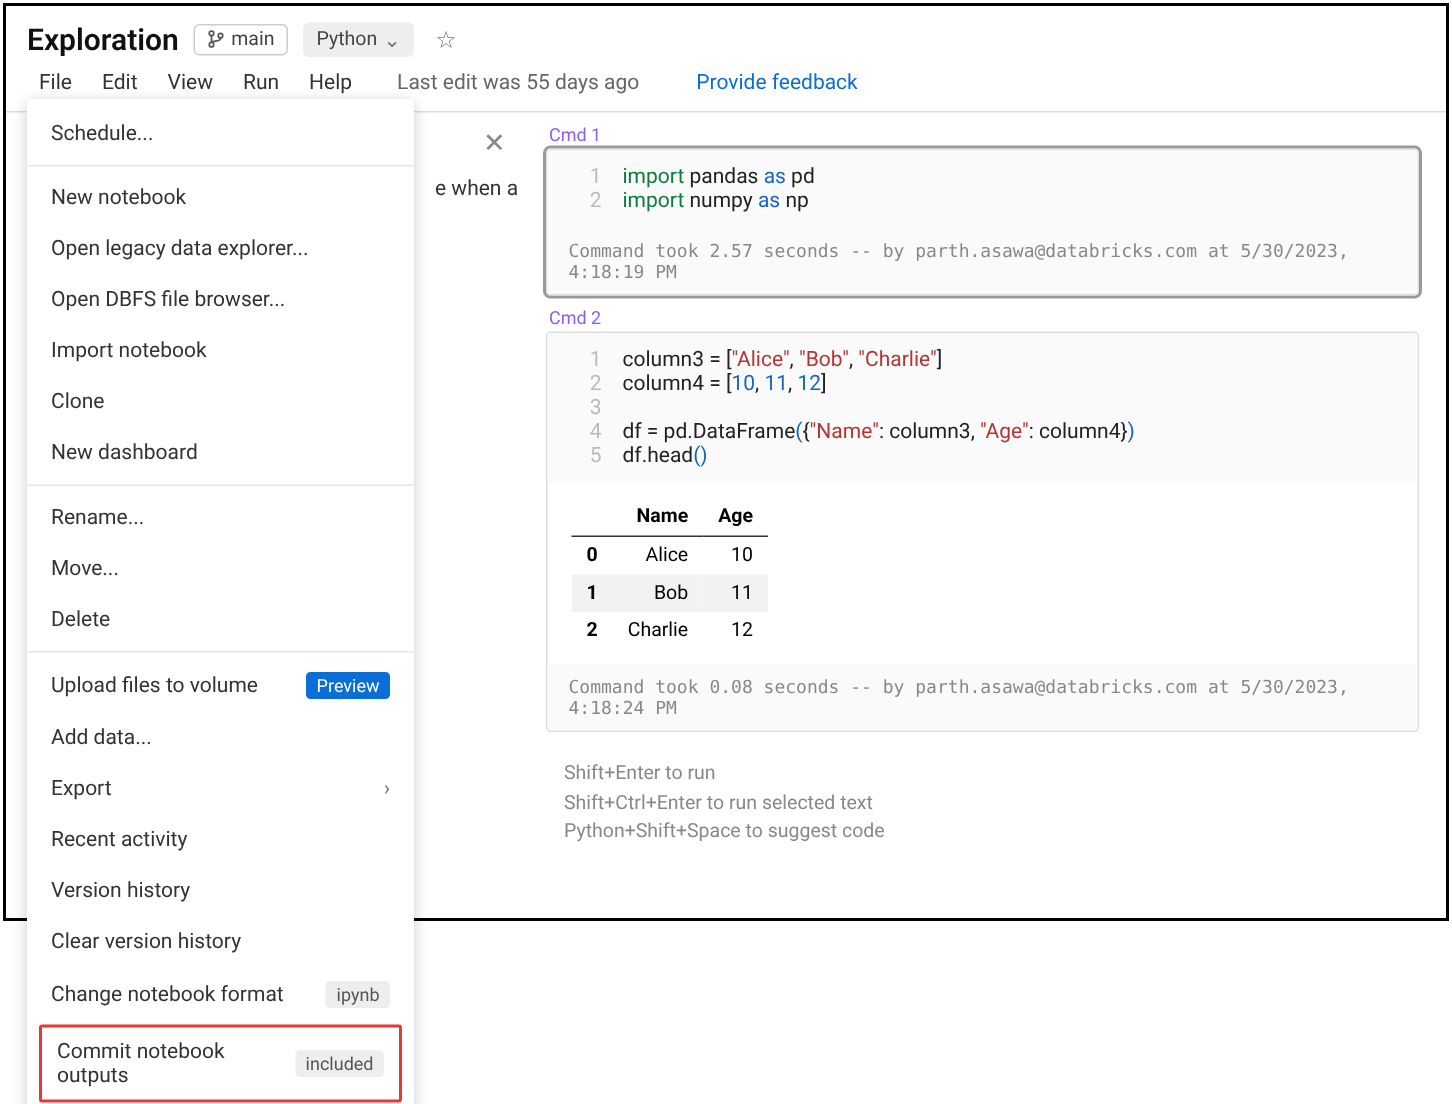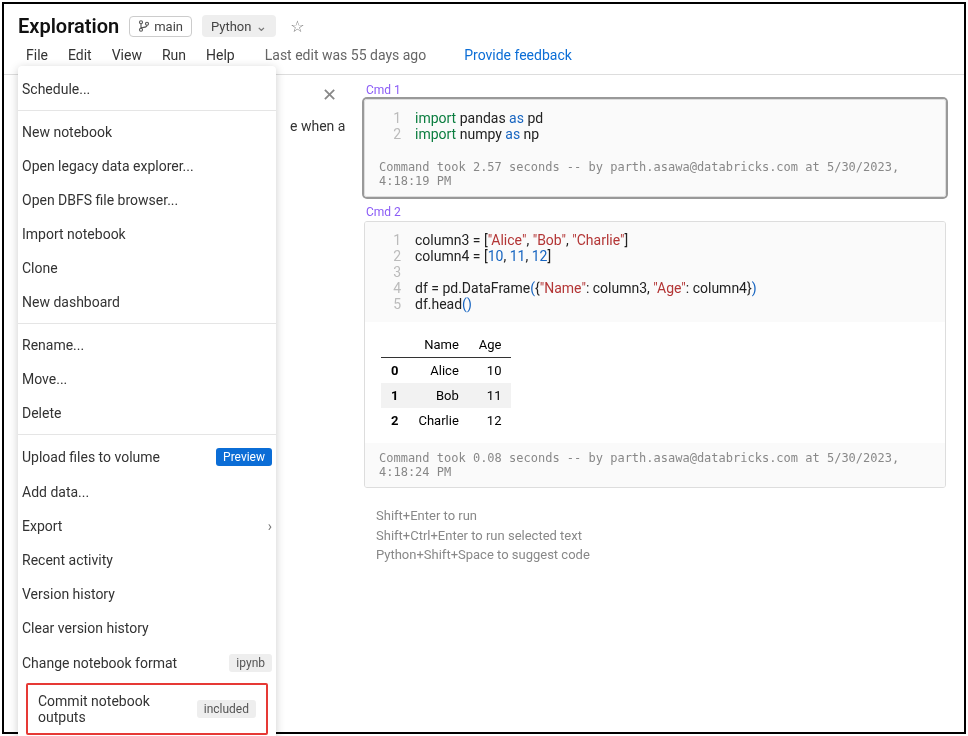--- a/index.html
+++ b/index.html
@@ -1,30 +1,30 @@
 <!DOCTYPE html>
 <html><head>
   <meta charset="utf-8">
   <style>
     *{box-sizing:border-box;margin:0;padding:0;font-family:-apple-system,BlinkMacSystemFont,"Segoe UI",Roboto,Helvetica,Arial,sans-serif}
     html,body{width:968px;height:736px;overflow:hidden;background:#fff}
-    .frame{border:2px solid #000;width:964px;height:732px;position:relative;margin:2px}
+    .frame{border:2px solid #000;width:964px;height:612px;position:relative;margin:2px}
     .header{display:flex;align-items:center;padding:10px 14px 4px;gap:10px}
     .title{font-size:20px;font-weight:600;color:#111}
     .branch-chip{display:inline-flex;align-items:center;gap:4px;border:1px solid #ccc;border-radius:4px;padding:2px 8px;font-size:13px;color:#444}
     .lang-chip{display:inline-flex;align-items:center;gap:4px;background:#eee;border-radius:4px;padding:3px 9px;font-size:13px;color:#444}
     .star{font-size:16px;color:#777;margin-left:4px}
     .menubar{display:flex;gap:4px;padding:2px 14px 8px;font-size:14px;color:#333;border-bottom:1px solid #ddd;align-items:baseline}
     .menubar span{padding:3px 8px;cursor:pointer}
     .last-edit{color:#666;margin-left:10px}
     .feedback{color:#0b6dd6;margin-left:18px}
     .content{position:relative;display:flex;height:calc(100% - 82px)}
     .left-panel{width:36px;border-right:1px solid #eee;position:relative}
     .dropdown{position:absolute;left:14px;top:62px;width:258px;background:#fff;box-shadow:0 2px 10px rgba(0,0,0,0.2);z-index:10;border-radius:4px;font-size:14px;padding:6px 0}
-    .dropdown .item{padding:9px 4px;cursor:pointer;display:flex;align-items:center;justify-content:space-between;color:#333}
+    .dropdown .item{padding:9px 16px;cursor:pointer;display:flex;align-items:center;justify-content:space-between;color:#333}
     .dropdown .sep{border-top:1px solid #e5e5e5;margin:4px 0}
     .badge-preview{background:#0b6dd6;color:#fff;border-radius:3px;padding:2px 7px;font-size:12px}
     .badge-grey{background:#eee;border-radius:3px;padding:2px 7px;font-size:12px;color:#555}
     .dropdown .highlight{border:2px solid #e63935;margin:2px 8px;padding:8px 10px;border-radius:2px}
     .chev{font-size:14px;color:#777}
     .close-x{position:absolute;left:318px;top:80px;color:#888;font-size:18px;cursor:pointer}
     .visible-text{position:absolute;left:286px;top:114px;font-size:14px;color:#333}
     .main{flex:1;padding:4px 10px 0 0}
     .cmd-tab{font-size:12px;color:#8b5cf6;margin:4px 0 2px 10px}
     .cell{margin:0 8px 8px 8px;border:1px solid #ddd;border-radius:3px;overflow:hidden}
@@ -35,21 +35,21 @@
     .code{white-space:pre;color:#222}
     .tok-kw{color:#0a7d3f}
     .tok-as{color:#1765c1}
     .tok-str{color:#b33535}
     .tok-num{color:#1765c1}
     .tok-paren{color:#1765c1}
     .cmd-footer{font-family:"SF Mono",Menlo,Consolas,monospace;font-size:12px;color:#888;padding:8px 14px;background:#fafafa}
     .output{padding:10px 16px}
     table.df{border-collapse:collapse;font-size:13px}
     table.df th,table.df td{padding:5px 10px;text-align:right}
-    table.df th{font-weight:400;border-bottom:1px solid #333}
+    table.df th{font-weight:700;border-bottom:1px solid #333}
     table.df td.idx{font-weight:700}
     table.df tr.zebra{background:#f2f2f2}
     .hints{font-family:"SF Mono",Menlo,Consolas,monospace;font-size:13px;color:#888;padding:10px 20px;line-height:1.5}
   </style>
 </head>
 <body>
 
 <div class="frame">
   <div class="header">
     <span class="title">Exploration</span>

